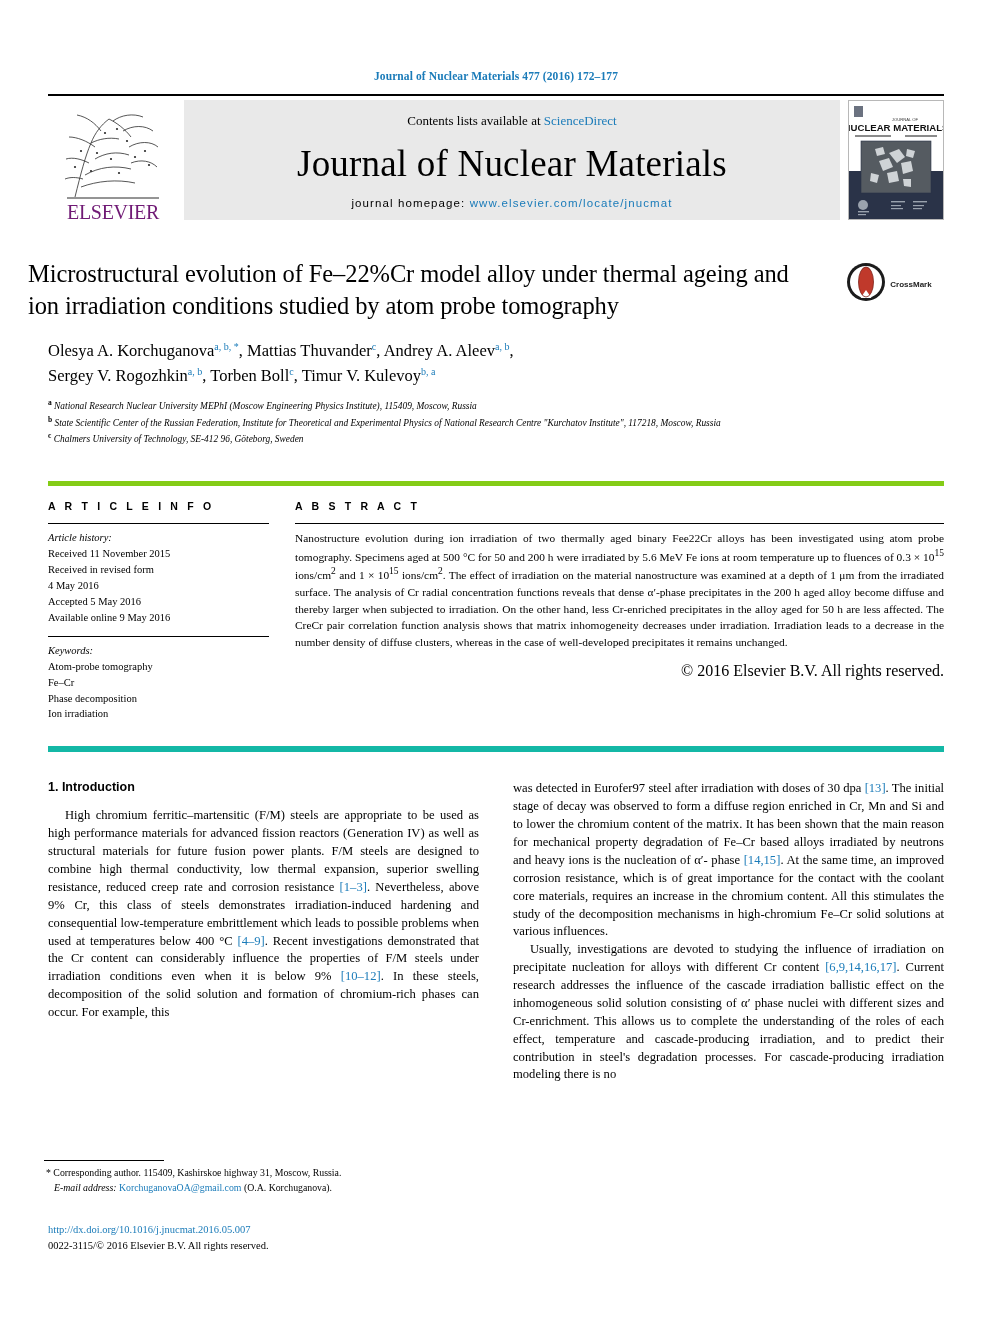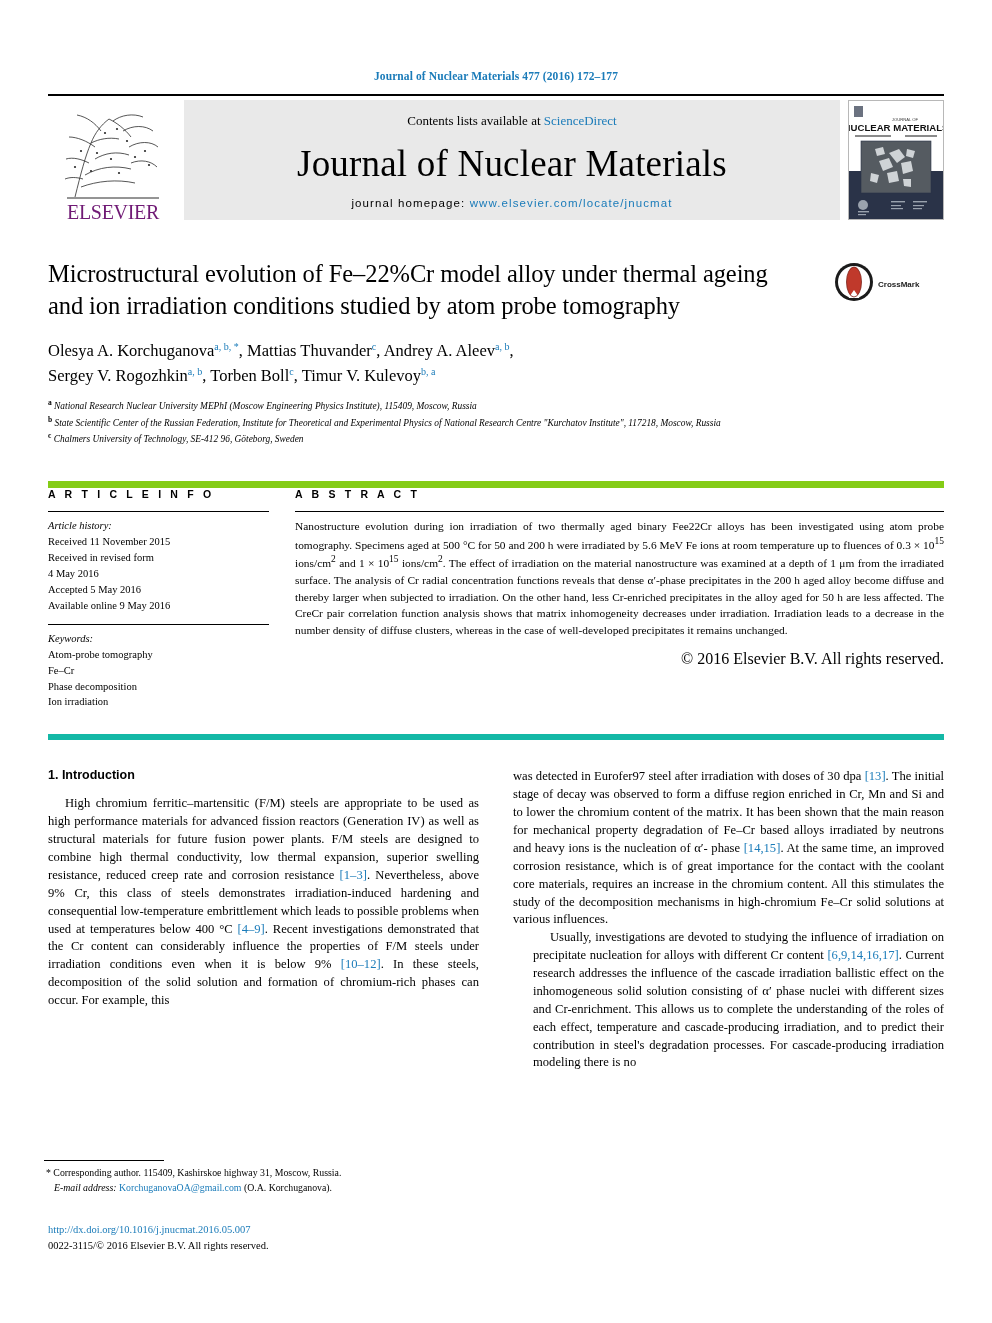--- a/index.html
+++ b/index.html
@@ -88,41 +88,42 @@
     margin: 4px 0 4px 0;
     border: 1px solid #b8b8b8;
     background: #fff;
     position: relative;
     overflow: hidden;
   }
   .cover-inner { position:absolute; inset:0; }
 
   
   .title-area {
-    margin: 34px 48px 0 48px;
+    margin: 34px 48px 0 28px;
     display: flex;
     align-items: flex-start;
     gap: 28px;
   }
   .article-title {
     flex: 1 1 auto;
     font-family: "Liberation Serif", serif;
     font-size: 24.5px;
     line-height: 1.30;
     font-weight: normal;
     margin: 0;
     padding-right: 16px;
     letter-spacing: -.1px;
   }
   .crossmark {
     flex: 0 0 110px;
     display: flex;
     align-items: center;
     gap: 4px;
     padding-top: 4px;
+    justify-content: center;
   }
   .crossmark-label {
     font-family: "Liberation Sans", sans-serif;
     font-size: 8px;
     font-weight: bold;
     color: #222;
   }
 
   
   .authors {
@@ -137,21 +138,22 @@
     font-family: "Liberation Serif", serif;
     font-size: 9.4px;
     font-style: italic;
     line-height: 1.55;
   }
   .affiliations sup { font-style: normal; font-weight: bold; font-size: 7.5px; }
 
   
   .info-block {
     margin: 34px 48px 16px 48px;
-    border-top: 7px solid #84cc16;
+    border-top: 5px solid #84cc16;
+    padding-top: 14px;
     display: flex;
   }
   .col-info { flex: 0 0 247px; padding-right: 26px; }
   .col-abs  { flex: 1 1 auto; }
   .sec-head {
     font-family: "Liberation Sans", sans-serif;
     font-size: 10.5px;
     font-weight: bold;
     letter-spacing: 3.2px;
     margin-bottom: 11px;
@@ -204,21 +206,21 @@
   }
   .para {
     font-family: "Liberation Serif", serif;
     font-size: 12.6px;
     line-height: 1.42;
     text-align: justify;
     margin: 0;
     text-indent: 17px;
     hyphens: auto;
   }
-  .para + .para { margin-top: 0; margin-left: 20px; }
+  .para + .para { margin-top: 0; }
   a.ref, .ref { color: #1a7bb9; text-decoration: none; }
 
   
   .footnote {
     position: absolute;
     left: 44px;
     top: 1160px;
     width: 420px;
   }
   .fn-rule { border-top: 1px solid #000; width: 120px; }

